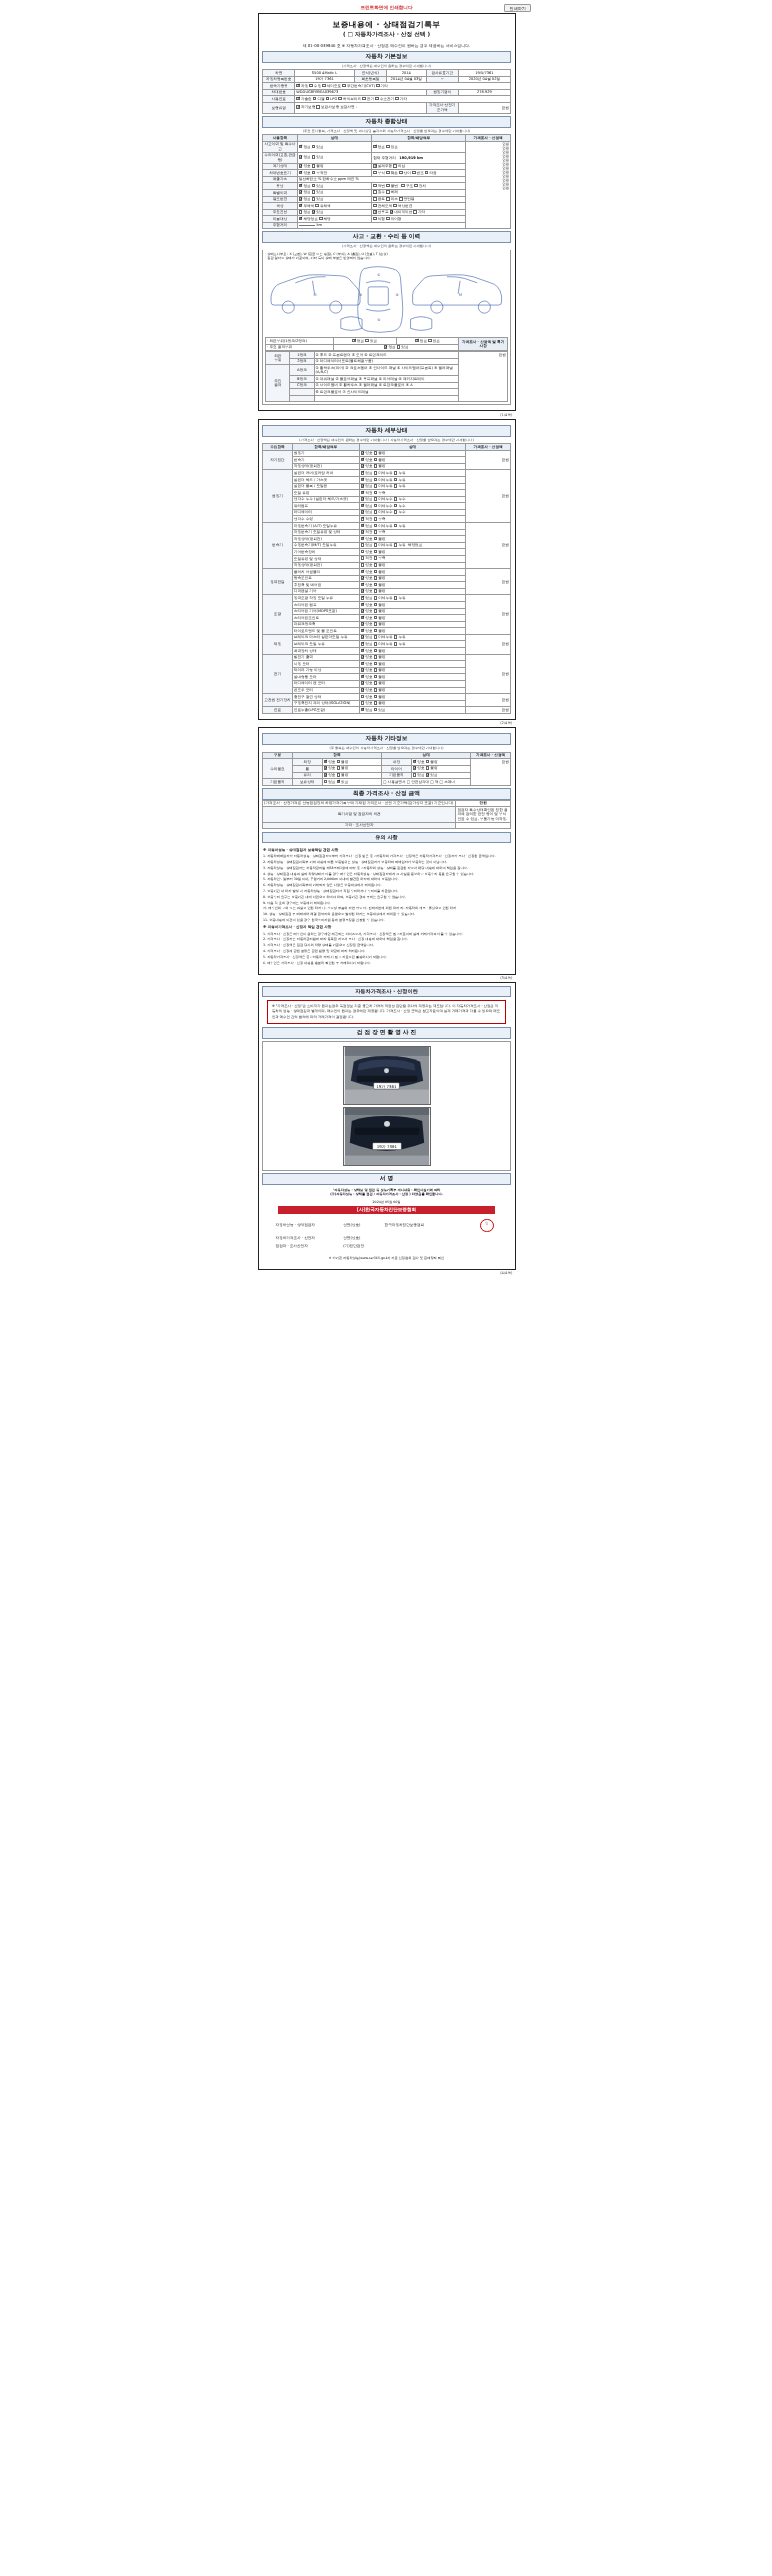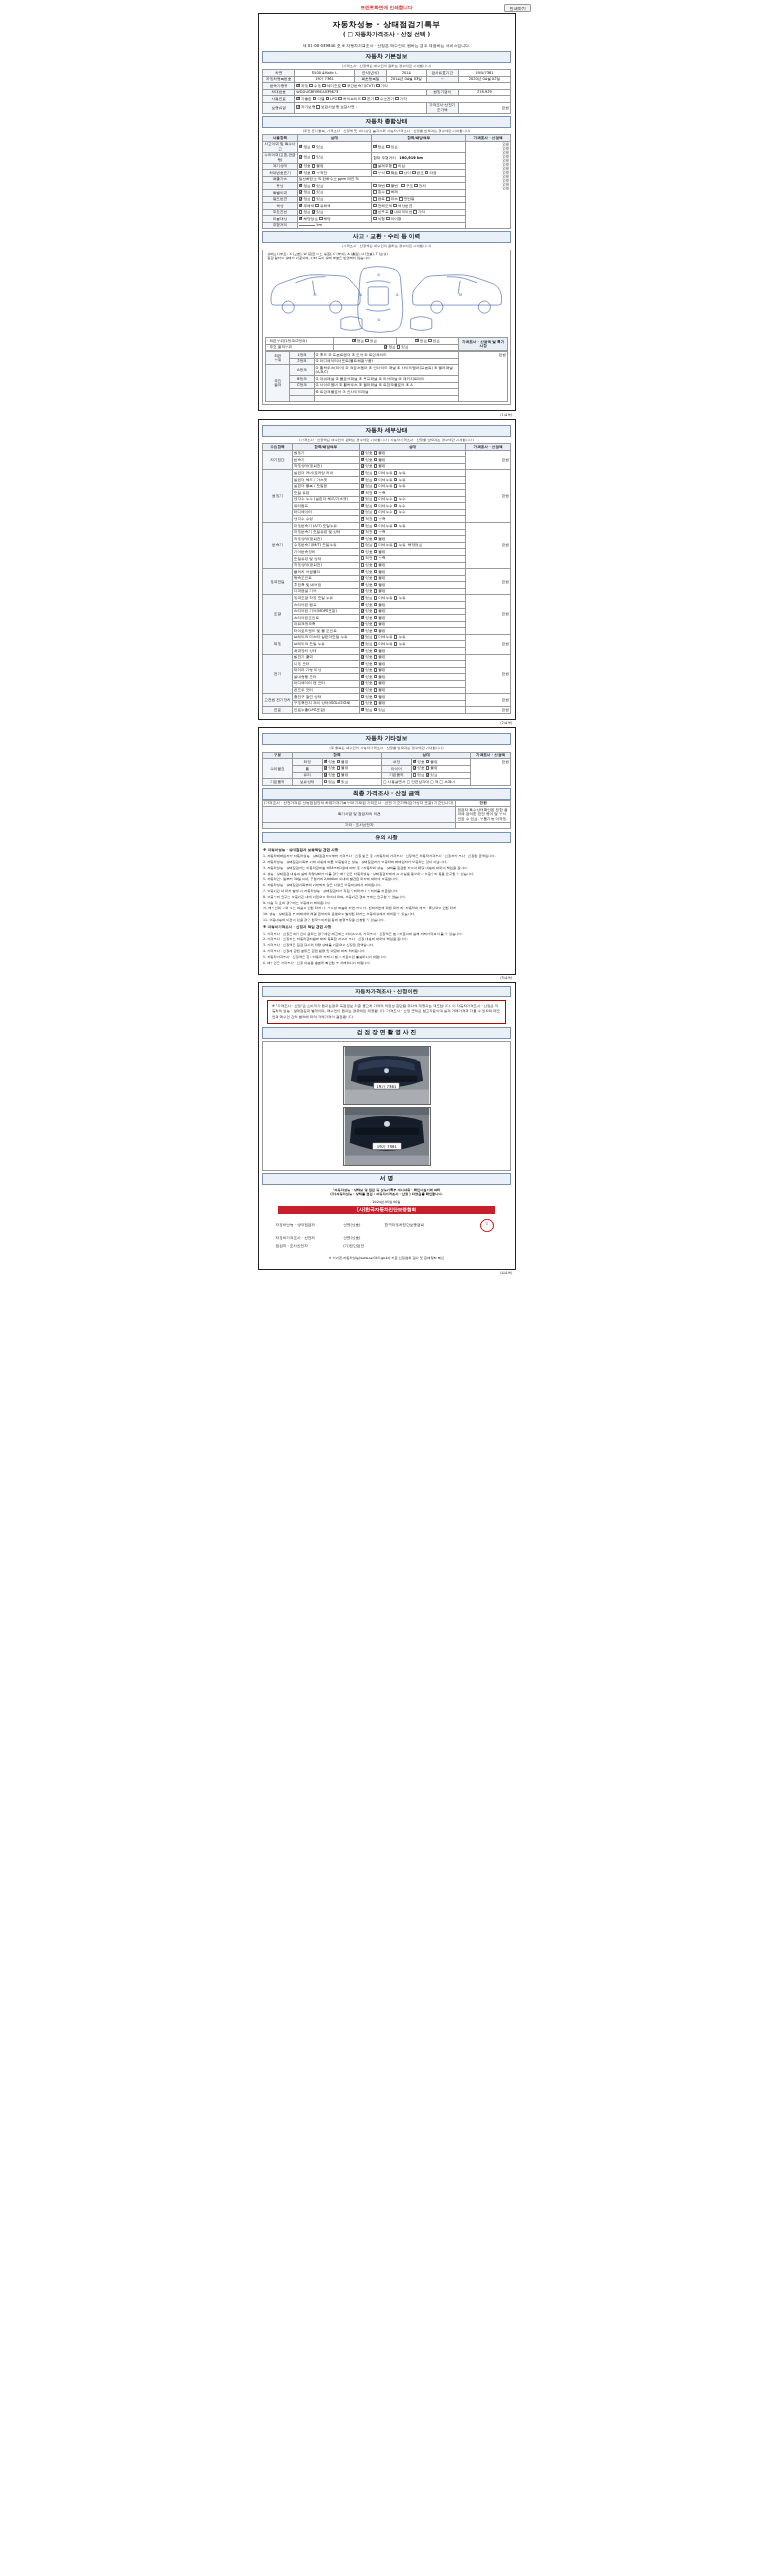--- a/index.html
+++ b/index.html
@@ -75,21 +75,21 @@
 <div class="page-wrap">
 
   <div class="topbar">
     <span class="tb-text">프린트화면에 인쇄합니다</span>
     <span class="print-btn">인쇄하기</span>
   </div>
 
   <div class="sheet">
     <div class="pg-no">(1/4쪽)</div>
 
-    <div class="doc-title">자동차성능 · 상태점검기록부</div>
+    <div class="doc-title">보증내용에 · 상태점검기록부</div>
     <div class="doc-subtitle">( □ 자동차가격조사 · 산정 선택 )</div>
     <div class="doc-line">제  01-00-039846  호      ※ 자동차가격조사 · 산정은 매수인이 원하는 경우 제공하는 서비스입니다.</div>
 
     <div class="sec-title">자동차 기본정보</div>
     <div class="sec-note">(가격조사 · 산정액은 매수인이 원하는 경우에만 기재합니다)</div>
 
     <table class="grid">
       <colgroup>
           <col style="width:13%">
           <col style="width:24%">

